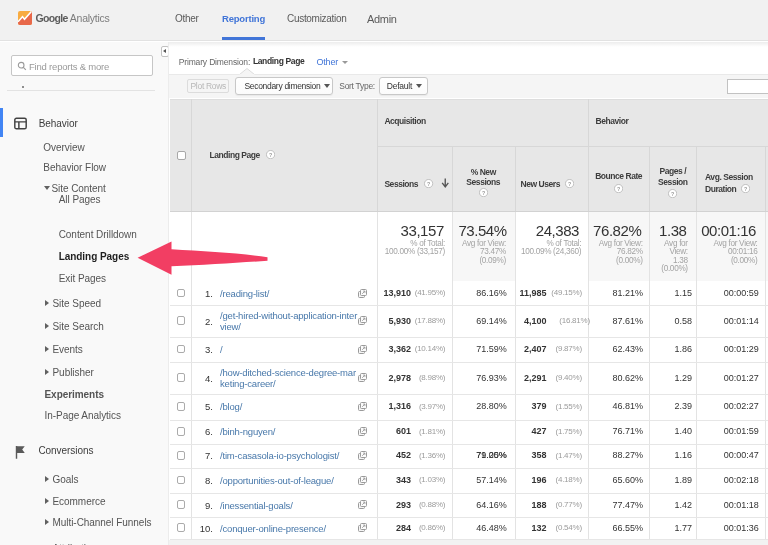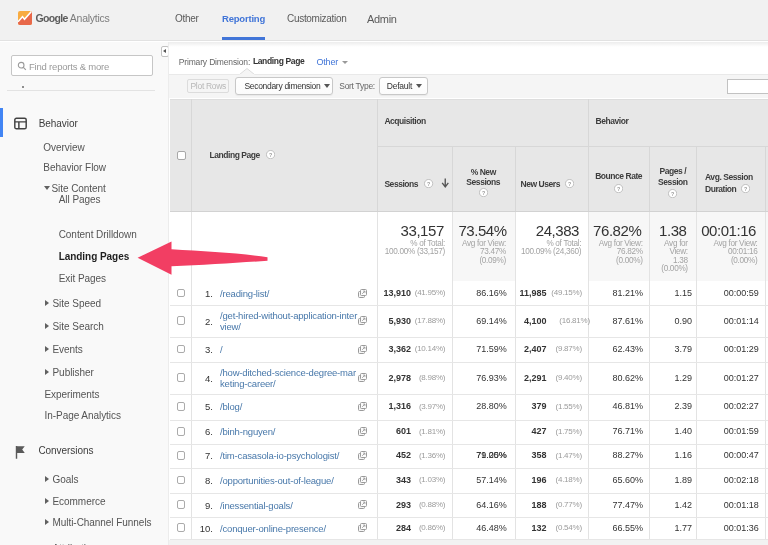--- a/index.html
+++ b/index.html
@@ -55,21 +55,21 @@
 <div class="abs" style="left:58.7px;top:250.6px;font-size:10px;color:#1f1f1f;font-weight:bold;letter-spacing:-0.05px">Landing Pages</div>
 <div class="abs" style="left:58.7px;top:272.6px;font-size:10px;color:#545454;font-weight:normal;letter-spacing:-0.05px">Exit Pages</div>
 <div class="abs" style="left:45.3px;top:300.0px;width:0;height:0;border-left:4px solid #616161;border-top:3.5px solid transparent;border-bottom:3.5px solid transparent"></div>
 <div class="abs" style="left:52.5px;top:298.0px;font-size:10px;color:#545454;font-weight:normal;letter-spacing:-0.05px">Site Speed</div>
 <div class="abs" style="left:45.3px;top:323.0px;width:0;height:0;border-left:4px solid #616161;border-top:3.5px solid transparent;border-bottom:3.5px solid transparent"></div>
 <div class="abs" style="left:52.5px;top:321.0px;font-size:10px;color:#545454;font-weight:normal;letter-spacing:-0.05px">Site Search</div>
 <div class="abs" style="left:45.3px;top:346.0px;width:0;height:0;border-left:4px solid #616161;border-top:3.5px solid transparent;border-bottom:3.5px solid transparent"></div>
 <div class="abs" style="left:52.5px;top:344.0px;font-size:10px;color:#545454;font-weight:normal;letter-spacing:-0.05px">Events</div>
 <div class="abs" style="left:45.3px;top:368.9px;width:0;height:0;border-left:4px solid #616161;border-top:3.5px solid transparent;border-bottom:3.5px solid transparent"></div>
 <div class="abs" style="left:52.5px;top:366.9px;font-size:10px;color:#545454;font-weight:normal;letter-spacing:-0.05px">Publisher</div>
-<div class="abs" style="left:44.5px;top:388.5px;font-size:10px;color:#545454;font-weight:normal;letter-spacing:-0.05px">Experiments</div>
+<div class="abs" style="left:44.5px;top:388.5px;font-size:10px;color:#545454;font-weight:bold;letter-spacing:-0.05px">Experiments</div>
 <div class="abs" style="left:44.5px;top:410.0px;font-size:10px;color:#545454;font-weight:normal;letter-spacing:-0.05px">In-Page Analytics</div>
 <svg class="abs" style="left:15px;top:445.3px" width="10.5" height="14" viewBox="0 0 14 18">
 <path d="M2 1 L2 18" stroke="#5a5a5a" stroke-width="1.9"></path>
 <path d="M2 1.2 L13 1.2 L9.6 5.7 L13 10.2 L2 10.2 Z" fill="#5a5a5a"></path>
 </svg>
 <div class="abs" style="left:38.4px;top:445.2px;font-size:10px;color:#3c3c3c;font-weight:normal;letter-spacing:-0.05px">Conversions</div>
 <div class="abs" style="left:45.3px;top:475.7px;width:0;height:0;border-left:4px solid #616161;border-top:3.5px solid transparent;border-bottom:3.5px solid transparent"></div>
 <div class="abs" style="left:52.5px;top:473.7px;font-size:10px;color:#545454;font-weight:normal;letter-spacing:-0.05px">Goals</div>
 <div class="abs" style="left:45.3px;top:498.2px;width:0;height:0;border-left:4px solid #616161;border-top:3.5px solid transparent;border-bottom:3.5px solid transparent"></div>
 <div class="abs" style="left:52.5px;top:496.2px;font-size:10px;color:#545454;font-weight:normal;letter-spacing:-0.05px">Ecommerce</div>
@@ -208,38 +208,38 @@
 <rect x="0.5" y="2.5" width="6" height="6" rx="1" fill="#f6f6f6" stroke="#9a9a9a" stroke-width="1"></rect>
 <rect x="2.5" y="0.5" width="6" height="6" rx="1" fill="#fbfbfb" stroke="#9a9a9a" stroke-width="1"></rect>
 <path d="M4.2 4.8 L6.8 2.2 M5.1 2.1 L6.9 2.1 L6.9 3.9" stroke="#9a9a9a" stroke-width="0.9" fill="none"></path>
 </svg>
 <div class="abs r num" style="left:330px;top:315.6px;width:81px;font-size:9px">5,930</div>
 <div class="abs r pct" style="left:385px;top:315.9px;width:60.2px">(17.88%)</div>
 <div class="abs r met" style="left:451.7px;top:315.6px;width:55.1px">69.14%</div>
 <div class="abs r num" style="left:466px;top:315.6px;width:80.5px;font-size:9px">4,100</div>
 <div class="abs r pct" style="left:528px;top:315.9px;width:61.8px">(16.81%)</div>
 <div class="abs r met" style="left:587.9px;top:315.6px;width:55.2px">87.61%</div>
-<div class="abs r met" style="left:649.4px;top:315.6px;width:42.6px">0.90</div>
+<div class="abs r met" style="left:649.4px;top:315.6px;width:42.6px">0.58</div>
 <div class="abs r met" style="left:696.3px;top:315.6px;width:62.5px">00:01:14</div>
 <div class="abs" style="left:169.5px;top:361.9px;width:598.5px;height:1px;background:#e6e6e6"></div>
 <div class="abs" style="left:176.5px;top:344.7px;width:8.5px;height:8.5px;background:#fff;border:1px solid #ababab;border-radius:2px"></div>
 <div class="abs r" style="left:183px;top:343.9px;width:30px;font-size:9.5px;color:#333">3.</div>
 <div class="abs" style="left:220px;top:343.9px;font-size:9.5px;color:#4878aa;line-height:11px;letter-spacing:-0.18px">/</div>
 <svg style="position:absolute;left:357.5px;top:344.5px" width="9" height="9" viewBox="0 0 9 9">
 <rect x="0.5" y="2.5" width="6" height="6" rx="1" fill="#f6f6f6" stroke="#9a9a9a" stroke-width="1"></rect>
 <rect x="2.5" y="0.5" width="6" height="6" rx="1" fill="#fbfbfb" stroke="#9a9a9a" stroke-width="1"></rect>
 <path d="M4.2 4.8 L6.8 2.2 M5.1 2.1 L6.9 2.1 L6.9 3.9" stroke="#9a9a9a" stroke-width="0.9" fill="none"></path>
 </svg>
 <div class="abs r num" style="left:330px;top:343.9px;width:81px;font-size:9px">3,362</div>
 <div class="abs r pct" style="left:385px;top:344.2px;width:60.2px">(10.14%)</div>
 <div class="abs r met" style="left:451.7px;top:343.9px;width:55.1px">71.59%</div>
 <div class="abs r num" style="left:466px;top:343.9px;width:80.5px;font-size:9px">2,407</div>
 <div class="abs r pct" style="left:520px;top:344.2px;width:61.8px">(9.87%)</div>
 <div class="abs r met" style="left:587.9px;top:343.9px;width:55.2px">62.43%</div>
-<div class="abs r met" style="left:649.4px;top:343.9px;width:42.6px">3.79</div>
+<div class="abs r met" style="left:649.4px;top:343.9px;width:42.6px">1.86</div>
 <div class="abs r met" style="left:696.3px;top:343.9px;width:62.5px">00:01:29</div>
 <div class="abs" style="left:169.5px;top:393.8px;width:598.5px;height:1px;background:#e6e6e6"></div>
 <div class="abs" style="left:176.5px;top:373.4px;width:8.5px;height:8.5px;background:#fff;border:1px solid #ababab;border-radius:2px"></div>
 <div class="abs r" style="left:183px;top:372.6px;width:30px;font-size:9.5px;color:#333">4.</div>
 <div class="abs" style="left:220px;top:367.1px;font-size:9.5px;color:#4878aa;line-height:11px;letter-spacing:-0.18px">/how-ditched-science-degree-mar<br>keting-career/</div>
 <svg style="position:absolute;left:357.5px;top:373.2px" width="9" height="9" viewBox="0 0 9 9">
 <rect x="0.5" y="2.5" width="6" height="6" rx="1" fill="#f6f6f6" stroke="#9a9a9a" stroke-width="1"></rect>
 <rect x="2.5" y="0.5" width="6" height="6" rx="1" fill="#fbfbfb" stroke="#9a9a9a" stroke-width="1"></rect>
 <path d="M4.2 4.8 L6.8 2.2 M5.1 2.1 L6.9 2.1 L6.9 3.9" stroke="#9a9a9a" stroke-width="0.9" fill="none"></path>
 </svg>

